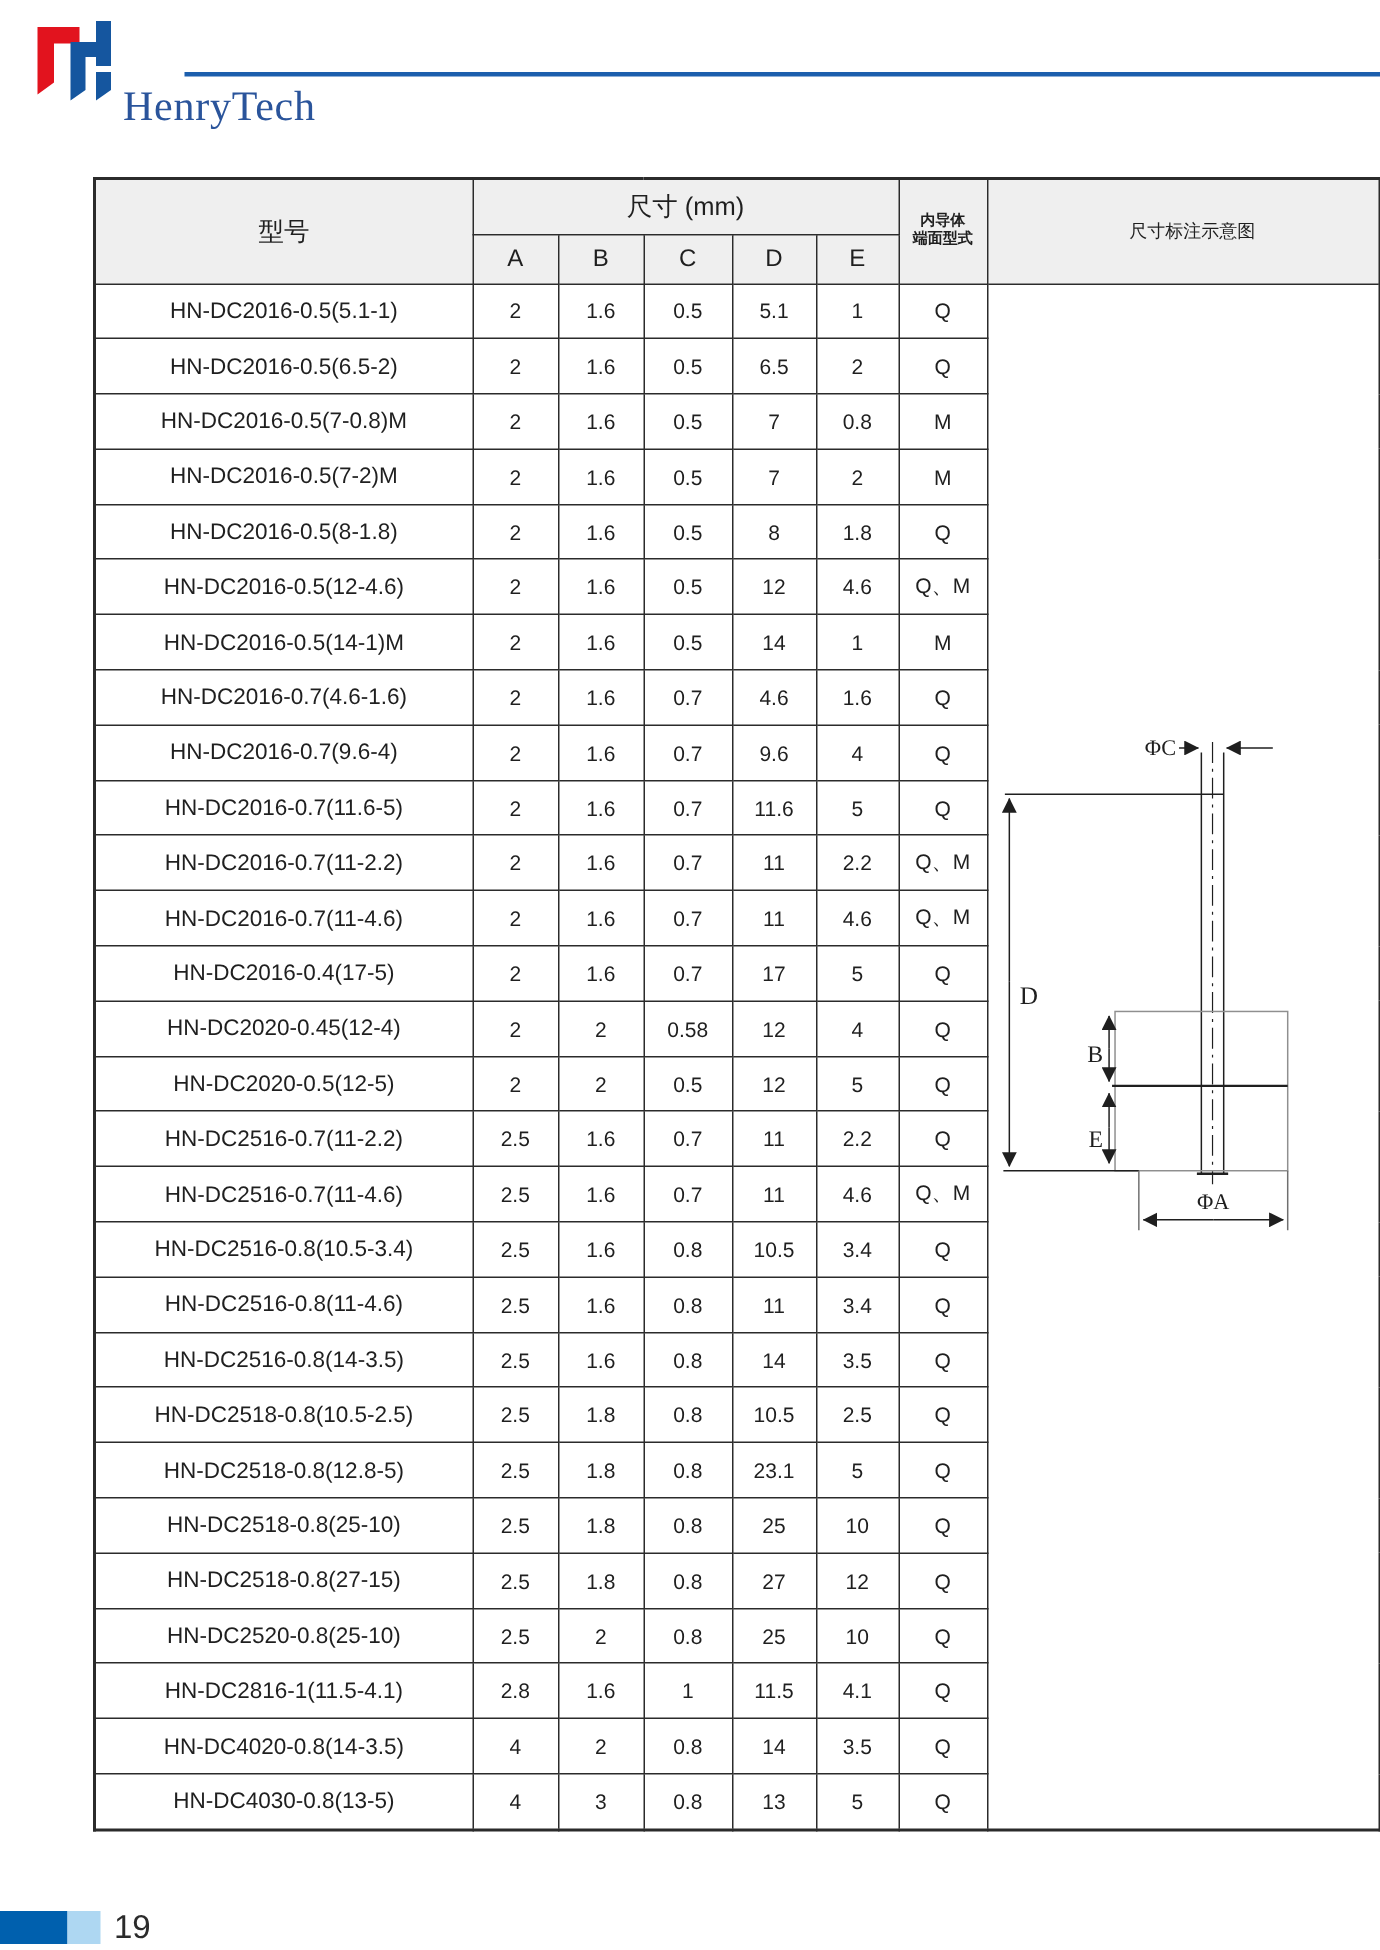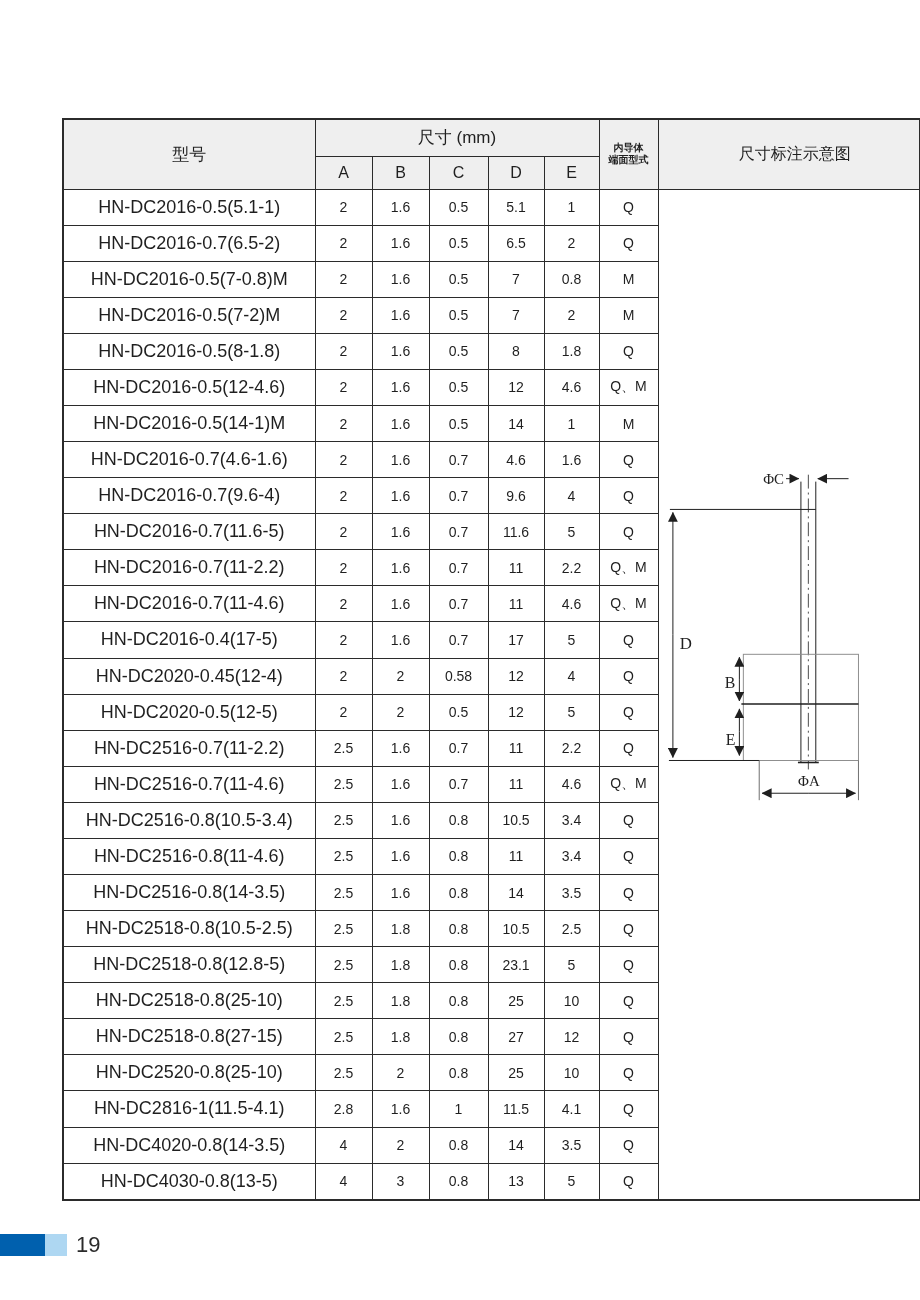--- a/index.html
+++ b/index.html
@@ -38,40 +38,50 @@
     border:1px solid var(--border);
     text-align:center;vertical-align:middle;
     font-weight:normal;color:var(--ink);
     overflow:hidden;white-space:nowrap;
   }
   .spec-table{border:2px solid var(--border);}
   .spec-table thead th{background:var(--header-bg);}
   .hrow1 th{height:37px;font-size:17px;}
   .hrow2 th{height:33px;font-size:16px;}
   th.face-hdr{font-size:10px;line-height:1.25;font-weight:bold;}
-  th.diagram-hdr{font-size:16px;padding-left:12px;}
+  th.diagram-hdr{font-size:12px;padding-left:12px;}
   .spec-table td{height:35.1px;font-size:14px;}
-  .spec-table td.model{font-size:18px;margin-top:20px;}
+  .spec-table td.model{font-size:15px;margin-top:20px;}
   td.diagram-cell{background:#fff;padding:0;vertical-align:top;}
   #diagram-holder{display:block;width:100%;height:100%;}
   #diagram-holder svg{display:block;}
 
   
-  .footer{position:absolute;left:0;top:1234px;width:920px;height:22px;}
+  .footer{position:absolute;left:0;top:1274px;width:920px;height:22px;}
   .footer .bar-dark{position:absolute;left:0;top:0;width:45px;height:22px;background:var(--footer-dark);}
   .footer .bar-light{position:absolute;left:45px;top:0;width:22px;height:22px;background:var(--footer-light);}
   .footer .page-num{position:absolute;left:76px;top:-2px;font-size:22px;color:#2b2b2b;}
 
   .diagram-text{font-family:"Liberation Serif","DejaVu Serif",serif;fill:#1f1f1f;}
 </style>
 </head>
 <body>
 
 <div class="page">
 
+  <div class="brand">
+    <svg class="brand-mark" width="58" height="54" viewBox="0 0 58 54" aria-hidden="true">
+      <path d="M5,4 L33,4 L33,15 L16,15 L16,41 L5,49 Z" fill="var(--brand-red)"></path>
+      <path d="M44,0 L54,0 L54,30 L44,30 Z" fill="var(--brand-blue)"></path>
+      <path d="M27,14 L44,14 L44,24 L37,24 L37,46 L27,53 Z" fill="var(--brand-blue)"></path>
+      <path d="M44,34 L54,34 L54,46 L44,53 Z" fill="var(--brand-blue)"></path>
+    </svg>
+    <div class="brand-rule"></div>
+    <div class="brand-name">HenryTech</div>
+  </div>
 
   <table class="spec-table">
     <colgroup>
       <col style="width:252px">
         <col style="width:57px">
         <col style="width:57px">
       <col style="width:59px">
         <col style="width:56px">
         <col style="width:55px">
       <col style="width:59px">
@@ -98,21 +108,21 @@
     <tbody>
         <tr>
           <td class="model">HN-DC2016-0.5(5.1-1)</td>
           <td>2</td>
           <td>1.6</td>
           <td>0.5</td>
           <td>5.1</td>
           <td>1</td>
           <td>Q</td>
           <td rowspan="28" class="diagram-cell">
-            <div id="diagram-holder" style="display: block;">
+            <div id="diagram-holder" style="display: block; margin-top: 20px;">
     <svg width="260" height="1009" viewBox="0 0 262 1011" aria-hidden="true">
       <defs>
         <marker id="arr" viewBox="0 0 10 10" refX="9.5" refY="5" markerWidth="10" markerHeight="10" orient="auto">
           <path d="M0,0 L10,5 L0,10 Z" fill="#1f1f1f"></path>
         </marker>
       </defs>
       <g stroke="#1f1f1f" stroke-width="1" fill="none">
 
         <line x1="143" y1="291" x2="143" y2="574"></line>
         <line x1="158" y1="291" x2="158" y2="574"></line>
@@ -150,21 +160,21 @@
         <text x="21" y="460" font-size="17">D</text>
         <text x="77" y="499" font-size="16" text-anchor="end">B</text>
         <text x="77" y="556" font-size="16" text-anchor="end">E</text>
         <text x="151" y="598" font-size="15" text-anchor="middle">ΦA</text>
       </g>
     </svg>
   </div>
           </td>
         </tr>
         <tr>
-          <td class="model">HN-DC2016-0.7(6.5-2)</td>
+          <td class="model">HN-DC2016-0.5(6.5-2)</td>
           <td>2</td>
           <td>1.6</td>
           <td>0.5</td>
           <td>6.5</td>
           <td>2</td>
           <td>Q</td>
         </tr>
         <tr>
           <td class="model">HN-DC2016-0.5(7-0.8)M</td>
           <td>2</td>

